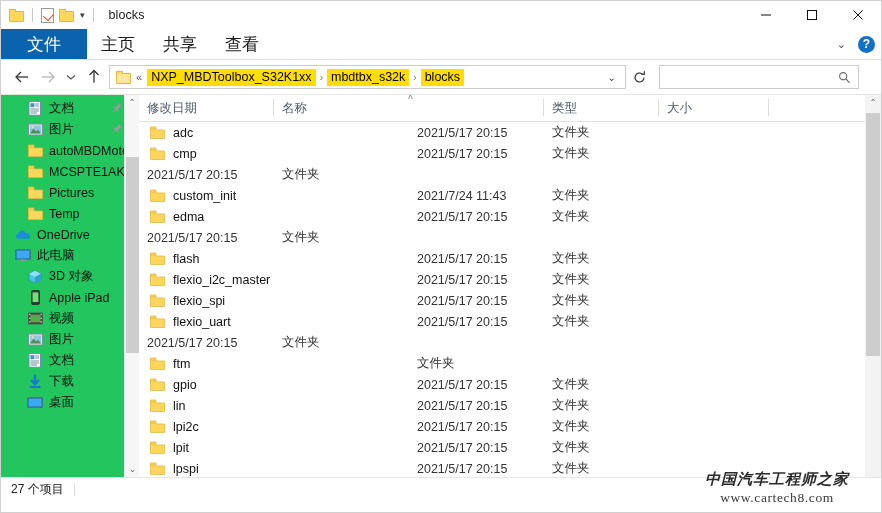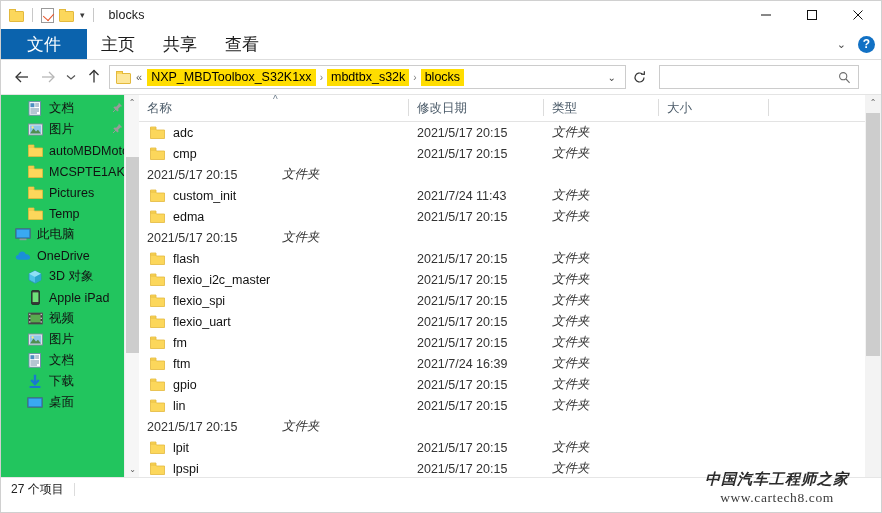--- a/index.html
+++ b/index.html
@@ -75,21 +75,21 @@
   .c-size{width:110px;}
   .c-blank{width:60px;}
   .sortmark{position:absolute;left:134px;top:-1px;font-size:10px;color:#6d7d8c;}
 
   .rows{position:relative;}
   .row{height:21px;display:flex;align-items:center;font-size:12.5px;color:#111;}
   .cell{display:flex;align-items:center;height:21px;box-sizing:border-box;}
   .cell.name{width:270px;padding-left:10px;}
   .cell.name .lbl{margin-left:8px;}
   .cell.date{width:135px;padding-left:8px;color:#333;}
-  .cell.type{width:115px;padding-left:8px;color:#333;font-style:italic;}
+  .cell.type{width:115px;padding-left:8px;color:#333;}
 
   .listscroll{position:absolute;right:0;top:0;width:16px;height:382px;background:#f3f3f3;box-sizing:border-box;}
   .ls-thumb{position:absolute;left:1px;width:14px;background:#cdcdcd;}
 
   
   .statusbar{height:22px;border-top:1px solid #e6e6e6;display:flex;align-items:center;padding-left:10px;background:#fff;position:relative;}
   .status-text{font-size:12px;color:#222;}
   .status-sep{width:1px;height:13px;background:#dcdcdc;margin-left:10px;}
 
   
@@ -268,35 +268,35 @@
             <span style="width: 16px; height: 16px; display: inline-flex; align-items: center; justify-content: center; flex: 0 0 16px;">
               <svg width="15" height="13" viewBox="0 0 15 13">
                 <path d="M0.5 2.5 h5 l1 1.5 h8 v8.5 h-14 z" fill="#fcd75b" stroke="#e3b93d" stroke-width="0.8"></path>
                 <path d="M0.5 1 h5.5 v2 h-5.5z" fill="#fcd75b" stroke="#e3b93d" stroke-width="0.8"></path>
               </svg>
             </span>
             <span class="lbl">Temp</span>
           </div>
           <div class="navitem">
             <span style="width: 16px; height: 16px; display: inline-flex; align-items: center; justify-content: center; flex: 0 0 16px;">
+              <svg width="16" height="11" viewBox="0 0 16 11">
+                <path d="M4.2 9.8 C1.8 9.8 0.6 8.4 0.8 6.9 C1 5.6 2.2 4.8 3.4 4.9 C3.6 3 5.2 1.6 7.2 1.6 C8.9 1.6 10.3 2.7 10.7 4.2 C12.6 3.9 14.9 5.1 15.1 7.2 C15.3 8.8 14 9.8 12.4 9.8 z" fill="#1a8fd8"></path>
+              </svg>
+            </span>
+            <span class="lbl">OneDrive</span>
+          </div>
+          <div class="navitem">
+            <span style="width: 16px; height: 16px; display: inline-flex; align-items: center; justify-content: center; flex: 0 0 16px;">
               <svg width="16" height="13" viewBox="0 0 16 13">
                 <rect x="0.8" y="0.8" width="14.4" height="9.4" fill="#2196e8" stroke="#4a6478" stroke-width="1"></rect>
                 <rect x="2" y="2" width="12" height="7" fill="#39a9f2"></rect>
                 <rect x="4.5" y="10.6" width="7" height="1.6" fill="#8d9aa5"></rect>
               </svg>
             </span>
             <span class="lbl">此电脑</span>
-          </div>
-          <div class="navitem">
-            <span style="width: 16px; height: 16px; display: inline-flex; align-items: center; justify-content: center; flex: 0 0 16px;">
-              <svg width="16" height="11" viewBox="0 0 16 11">
-                <path d="M4.2 9.8 C1.8 9.8 0.6 8.4 0.8 6.9 C1 5.6 2.2 4.8 3.4 4.9 C3.6 3 5.2 1.6 7.2 1.6 C8.9 1.6 10.3 2.7 10.7 4.2 C12.6 3.9 14.9 5.1 15.1 7.2 C15.3 8.8 14 9.8 12.4 9.8 z" fill="#1a8fd8"></path>
-              </svg>
-            </span>
-            <span class="lbl">OneDrive</span>
           </div>
           <div class="navitem ind1">
             <span style="width: 16px; height: 16px; display: inline-flex; align-items: center; justify-content: center; flex: 0 0 16px;">
               <svg width="14" height="14" viewBox="0 0 14 14">
                 <path d="M7 0.8 L13 3.8 L13 10 L7 13.2 L1 10 L1 3.8 z" fill="#4fc3e8" stroke="#2a93b8" stroke-width="0.8"></path>
                 <path d="M7 0.8 L13 3.8 L7 7 L1 3.8 z" fill="#8fe0f5"></path>
                 <path d="M7 7 L13 3.8 L13 10 L7 13.2 z" fill="#2aa8cc"></path>
               </svg>
             </span>
             <span class="lbl">3D 对象</span>
@@ -371,27 +371,27 @@
         </div>
       <div class="navscroll">
         <div class="sb-arrow">⌃</div>
         <div class="sb-thumb" style="top:62px;height:196px;"></div>
         <div class="sb-arrow" style="position:absolute;bottom:0;left:0;width:15px;">⌄</div>
       </div>
     </div>
 
     <div class="listpane">
       <div class="colhdr">
+        <div class="col c-date">
+          <span>修改日期</span>
+          <span class="divider"></span>
+        </div>
         <div class="col c-name">
           <span>名称</span>
           <span class="sortmark">^</span>
-          <span class="divider"></span>
-        </div>
-        <div class="col c-date">
-          <span>修改日期</span>
           <span class="divider"></span>
         </div>
         <div class="col c-type">
           <span>类型</span>
           <span class="divider"></span>
         </div>
         <div class="col c-size">
           <span>大小</span>
           <span class="divider"></span>
         </div>
@@ -504,43 +504,33 @@
                   <path d="M0.5 2.5 h5 l1 1.5 h8 v8.5 h-14 z" fill="#fcd75b" stroke="#e3b93d" stroke-width="0.8"></path>
                   <path d="M0.5 1 h5.5 v2 h-5.5z" fill="#fcd75b" stroke="#e3b93d" stroke-width="0.8"></path>
                 </svg>
               </span>
               <span class="lbl">flexio_uart</span>
             </div>
             <div class="cell date">2021/5/17 20:15</div>
             <div class="cell type">文件夹</div>
           </div>
           <div class="row">
-            <div class="cell name">
-              <span style="width: 16px; height: 16px; display: inline-flex; align-items: center; justify-content: center; flex: 0 0 16px;">
-                <svg width="15" height="13" viewBox="0 0 15 13">
-                  <path d="M0.5 2.5 h5 l1 1.5 h8 v8.5 h-14 z" fill="#fcd75b" stroke="#e3b93d" stroke-width="0.8"></path>
-                  <path d="M0.5 1 h5.5 v2 h-5.5z" fill="#fcd75b" stroke="#e3b93d" stroke-width="0.8"></path>
-                </svg>
-              </span>
-              <span class="lbl">fm</span>
-            </div>
             <div class="cell date">2021/5/17 20:15</div>
             <div class="cell type">文件夹</div>
           </div>
           <div class="row">
             <div class="cell name">
               <span style="width: 16px; height: 16px; display: inline-flex; align-items: center; justify-content: center; flex: 0 0 16px;">
                 <svg width="15" height="13" viewBox="0 0 15 13">
                   <path d="M0.5 2.5 h5 l1 1.5 h8 v8.5 h-14 z" fill="#fcd75b" stroke="#e3b93d" stroke-width="0.8"></path>
                   <path d="M0.5 1 h5.5 v2 h-5.5z" fill="#fcd75b" stroke="#e3b93d" stroke-width="0.8"></path>
                 </svg>
               </span>
               <span class="lbl">ftm</span>
             </div>
-            <div class="cell date">2021/7/24 16:39</div>
             <div class="cell type">文件夹</div>
           </div>
           <div class="row">
             <div class="cell name">
               <span style="width: 16px; height: 16px; display: inline-flex; align-items: center; justify-content: center; flex: 0 0 16px;">
                 <svg width="15" height="13" viewBox="0 0 15 13">
                   <path d="M0.5 2.5 h5 l1 1.5 h8 v8.5 h-14 z" fill="#fcd75b" stroke="#e3b93d" stroke-width="0.8"></path>
                   <path d="M0.5 1 h5.5 v2 h-5.5z" fill="#fcd75b" stroke="#e3b93d" stroke-width="0.8"></path>
                 </svg>
               </span>
@@ -556,20 +546,29 @@
                   <path d="M0.5 2.5 h5 l1 1.5 h8 v8.5 h-14 z" fill="#fcd75b" stroke="#e3b93d" stroke-width="0.8"></path>
                   <path d="M0.5 1 h5.5 v2 h-5.5z" fill="#fcd75b" stroke="#e3b93d" stroke-width="0.8"></path>
                 </svg>
               </span>
               <span class="lbl">lin</span>
             </div>
             <div class="cell date">2021/5/17 20:15</div>
             <div class="cell type">文件夹</div>
           </div>
           <div class="row">
+            <div class="cell name">
+              <span style="width: 16px; height: 16px; display: inline-flex; align-items: center; justify-content: center; flex: 0 0 16px;">
+                <svg width="15" height="13" viewBox="0 0 15 13">
+                  <path d="M0.5 2.5 h5 l1 1.5 h8 v8.5 h-14 z" fill="#fcd75b" stroke="#e3b93d" stroke-width="0.8"></path>
+                  <path d="M0.5 1 h5.5 v2 h-5.5z" fill="#fcd75b" stroke="#e3b93d" stroke-width="0.8"></path>
+                </svg>
+              </span>
+              <span class="lbl">lpi2c</span>
+            </div>
             <div class="cell date">2021/5/17 20:15</div>
             <div class="cell type">文件夹</div>
           </div>
           <div class="row">
             <div class="cell name">
               <span style="width: 16px; height: 16px; display: inline-flex; align-items: center; justify-content: center; flex: 0 0 16px;">
                 <svg width="15" height="13" viewBox="0 0 15 13">
                   <path d="M0.5 2.5 h5 l1 1.5 h8 v8.5 h-14 z" fill="#fcd75b" stroke="#e3b93d" stroke-width="0.8"></path>
                   <path d="M0.5 1 h5.5 v2 h-5.5z" fill="#fcd75b" stroke="#e3b93d" stroke-width="0.8"></path>
                 </svg>

